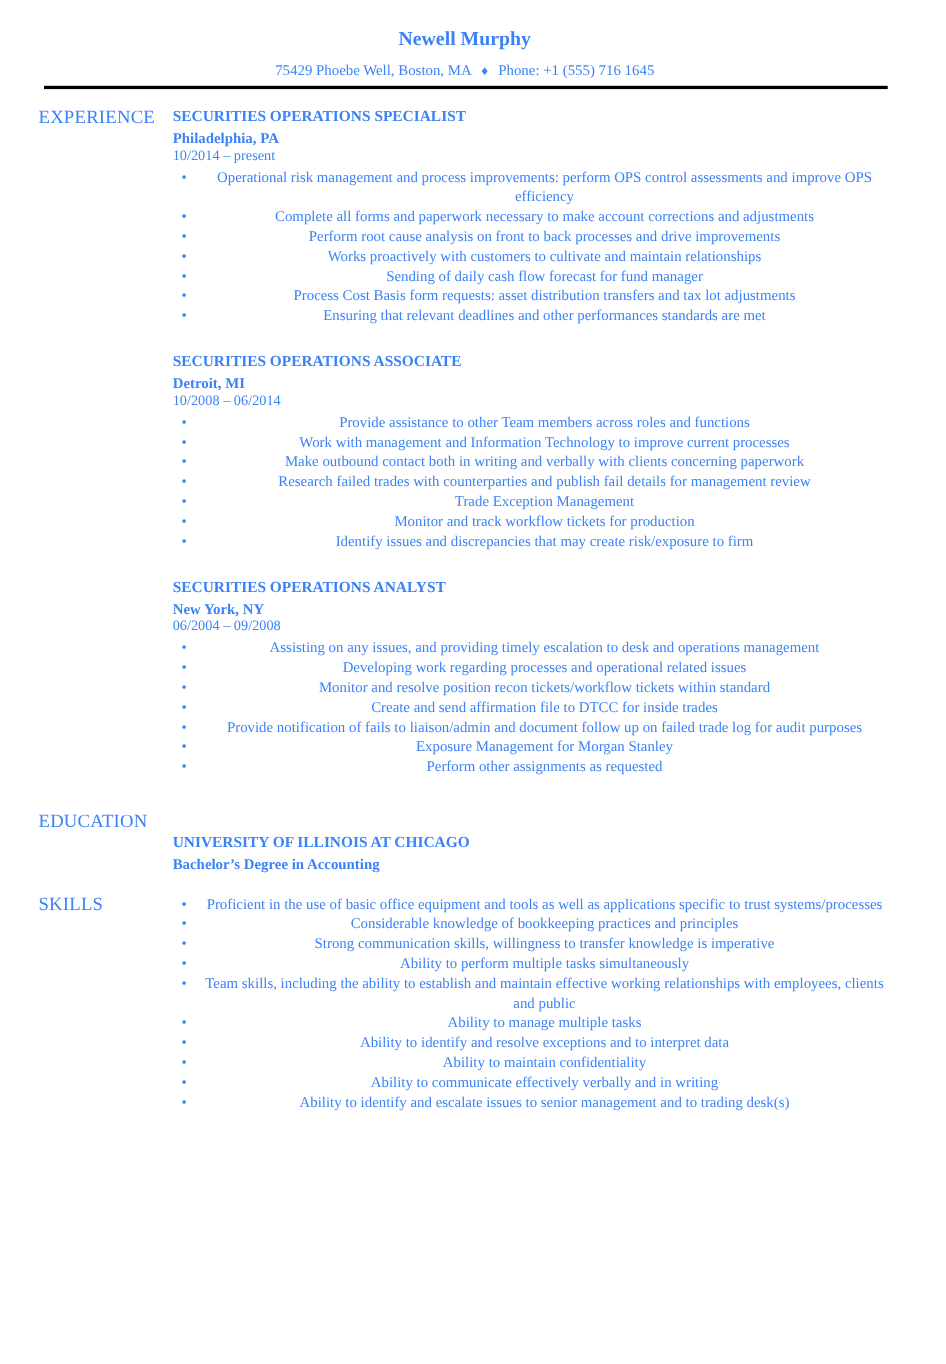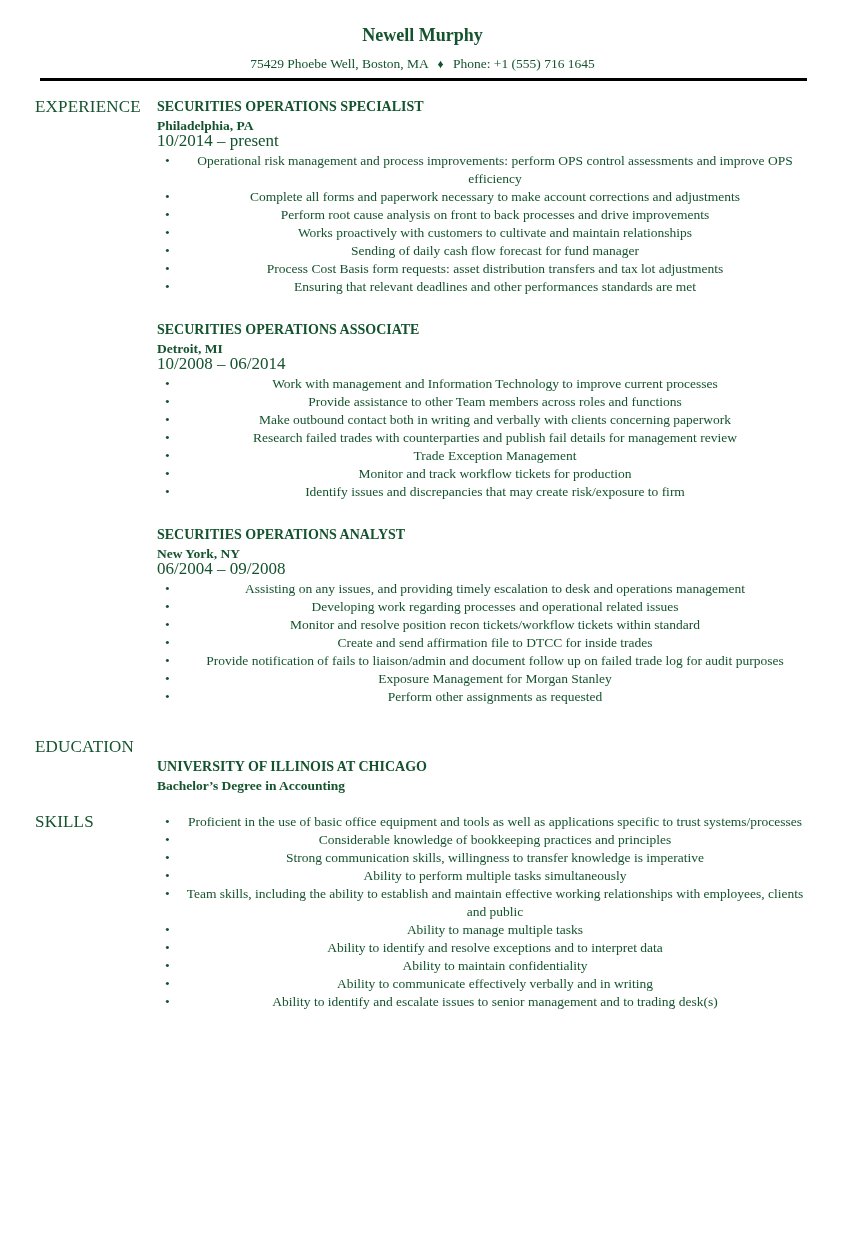--- a/index.html
+++ b/index.html
@@ -7,21 +7,21 @@
     padding: 0;
     background: #ffffff;
   }
   .page {
     position: relative;
     width: 860px;
     height: 1240px;
     box-sizing: border-box;
     padding: 25px 50px 0 35px;
     background: #ffffff;
-    color: #14532d;
+    color: #3b82f6;
     font-family: "Liberation Serif", serif;
     font-size: 13.5px;
     line-height: 18px;
     overflow: hidden;
   }
   .name {
     margin: 0;
     text-align: center;
     font-size: 18px;
     font-weight: bold;
@@ -66,21 +66,21 @@
     font-size: 14px;
     line-height: 18px;
     margin-bottom: 2px;
   }
   .job-location {
     font-weight: bold;
     font-size: 13.5px;
     line-height: 15px;
   }
   .job-dates {
-    font-size: 17px;
+    font-size: 13px;
     line-height: 15px;
     margin-bottom: 4px;
   }
   ul.bullets {
     margin: 0;
     padding: 0;
     list-style: none;
     text-align: center;
   }
   ul.bullets li {
@@ -142,22 +142,22 @@
               <li>Process Cost Basis form requests: asset distribution transfers and tax lot adjustments</li>
               <li>Ensuring that relevant deadlines and other performances standards are met</li>
             </ul>
         </article>
 
         <article class="job">
           <div class="job-title">SECURITIES OPERATIONS ASSOCIATE</div>
           <div class="job-location">Detroit, MI</div>
           <div class="job-dates">10/2008 – 06/2014</div>
           <ul class="bullets">
+              <li>Provide assistance to other Team members across roles and functions</li>
               <li>Work with management and Information Technology to improve current processes</li>
-              <li>Provide assistance to other Team members across roles and functions</li>
               <li>Make outbound contact both in writing and verbally with clients concerning paperwork</li>
               <li>Research failed trades with counterparties and publish fail details for management review</li>
               <li>Trade Exception Management</li>
               <li>Monitor and track workflow tickets for production</li>
               <li>Identify issues and discrepancies that may create risk/exposure to firm</li>
             </ul>
         </article>
 
         <article class="job">
           <div class="job-title">SECURITIES OPERATIONS ANALYST</div>

